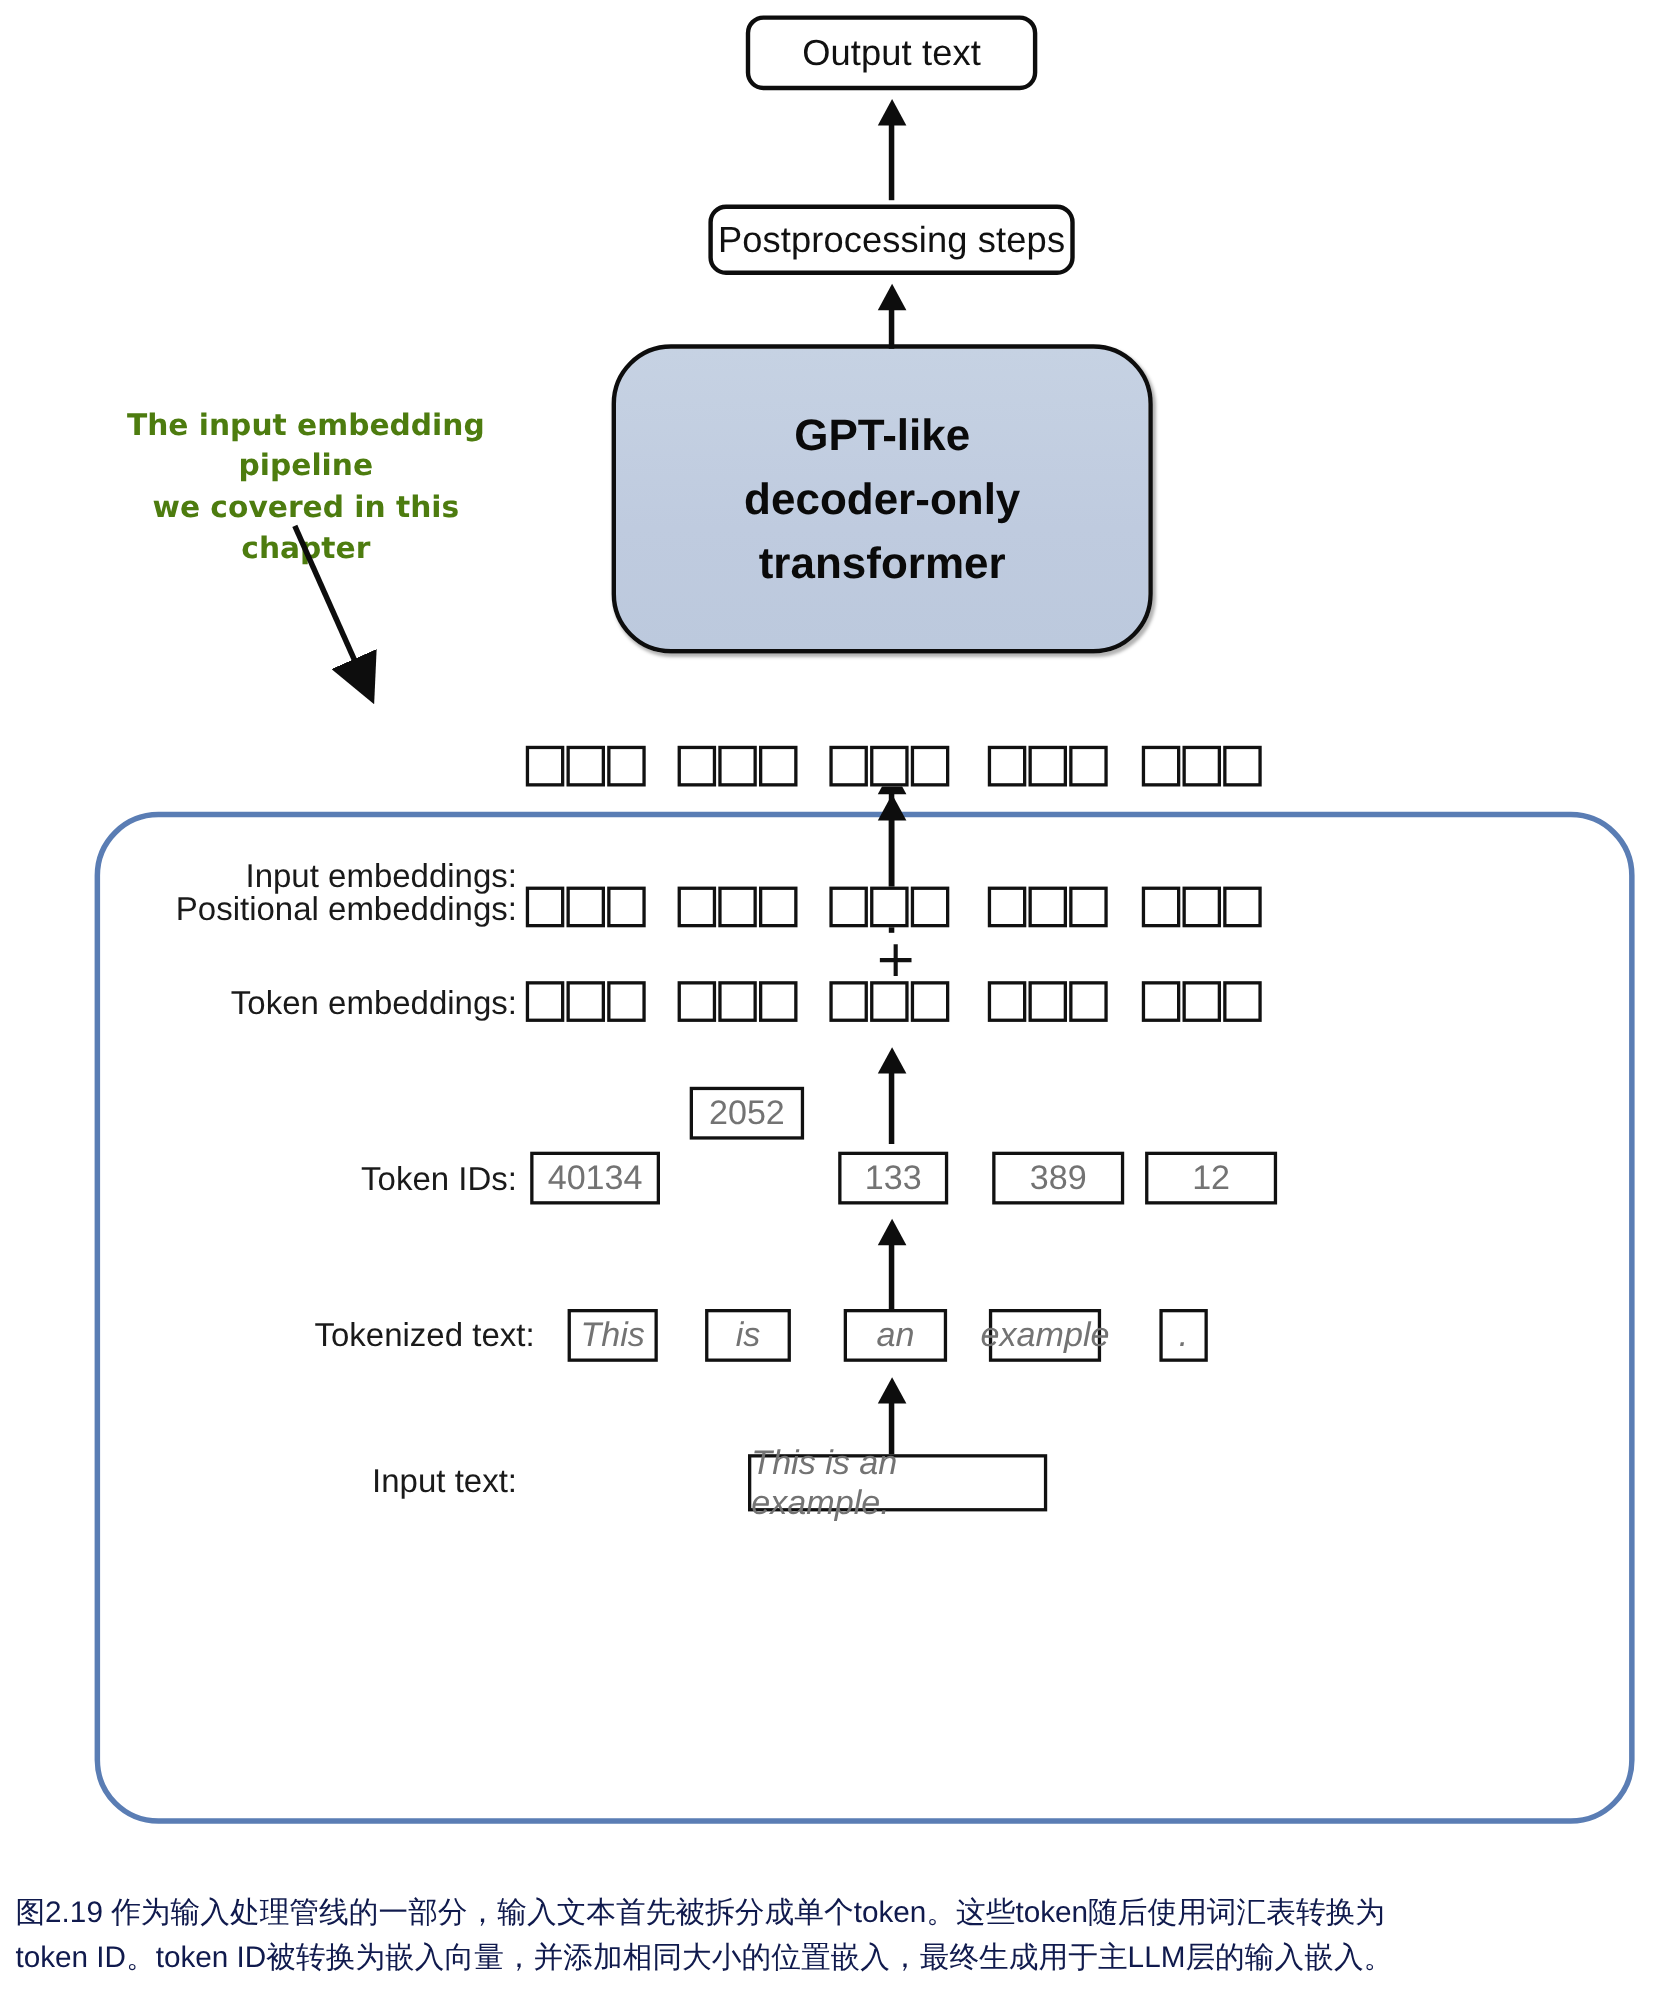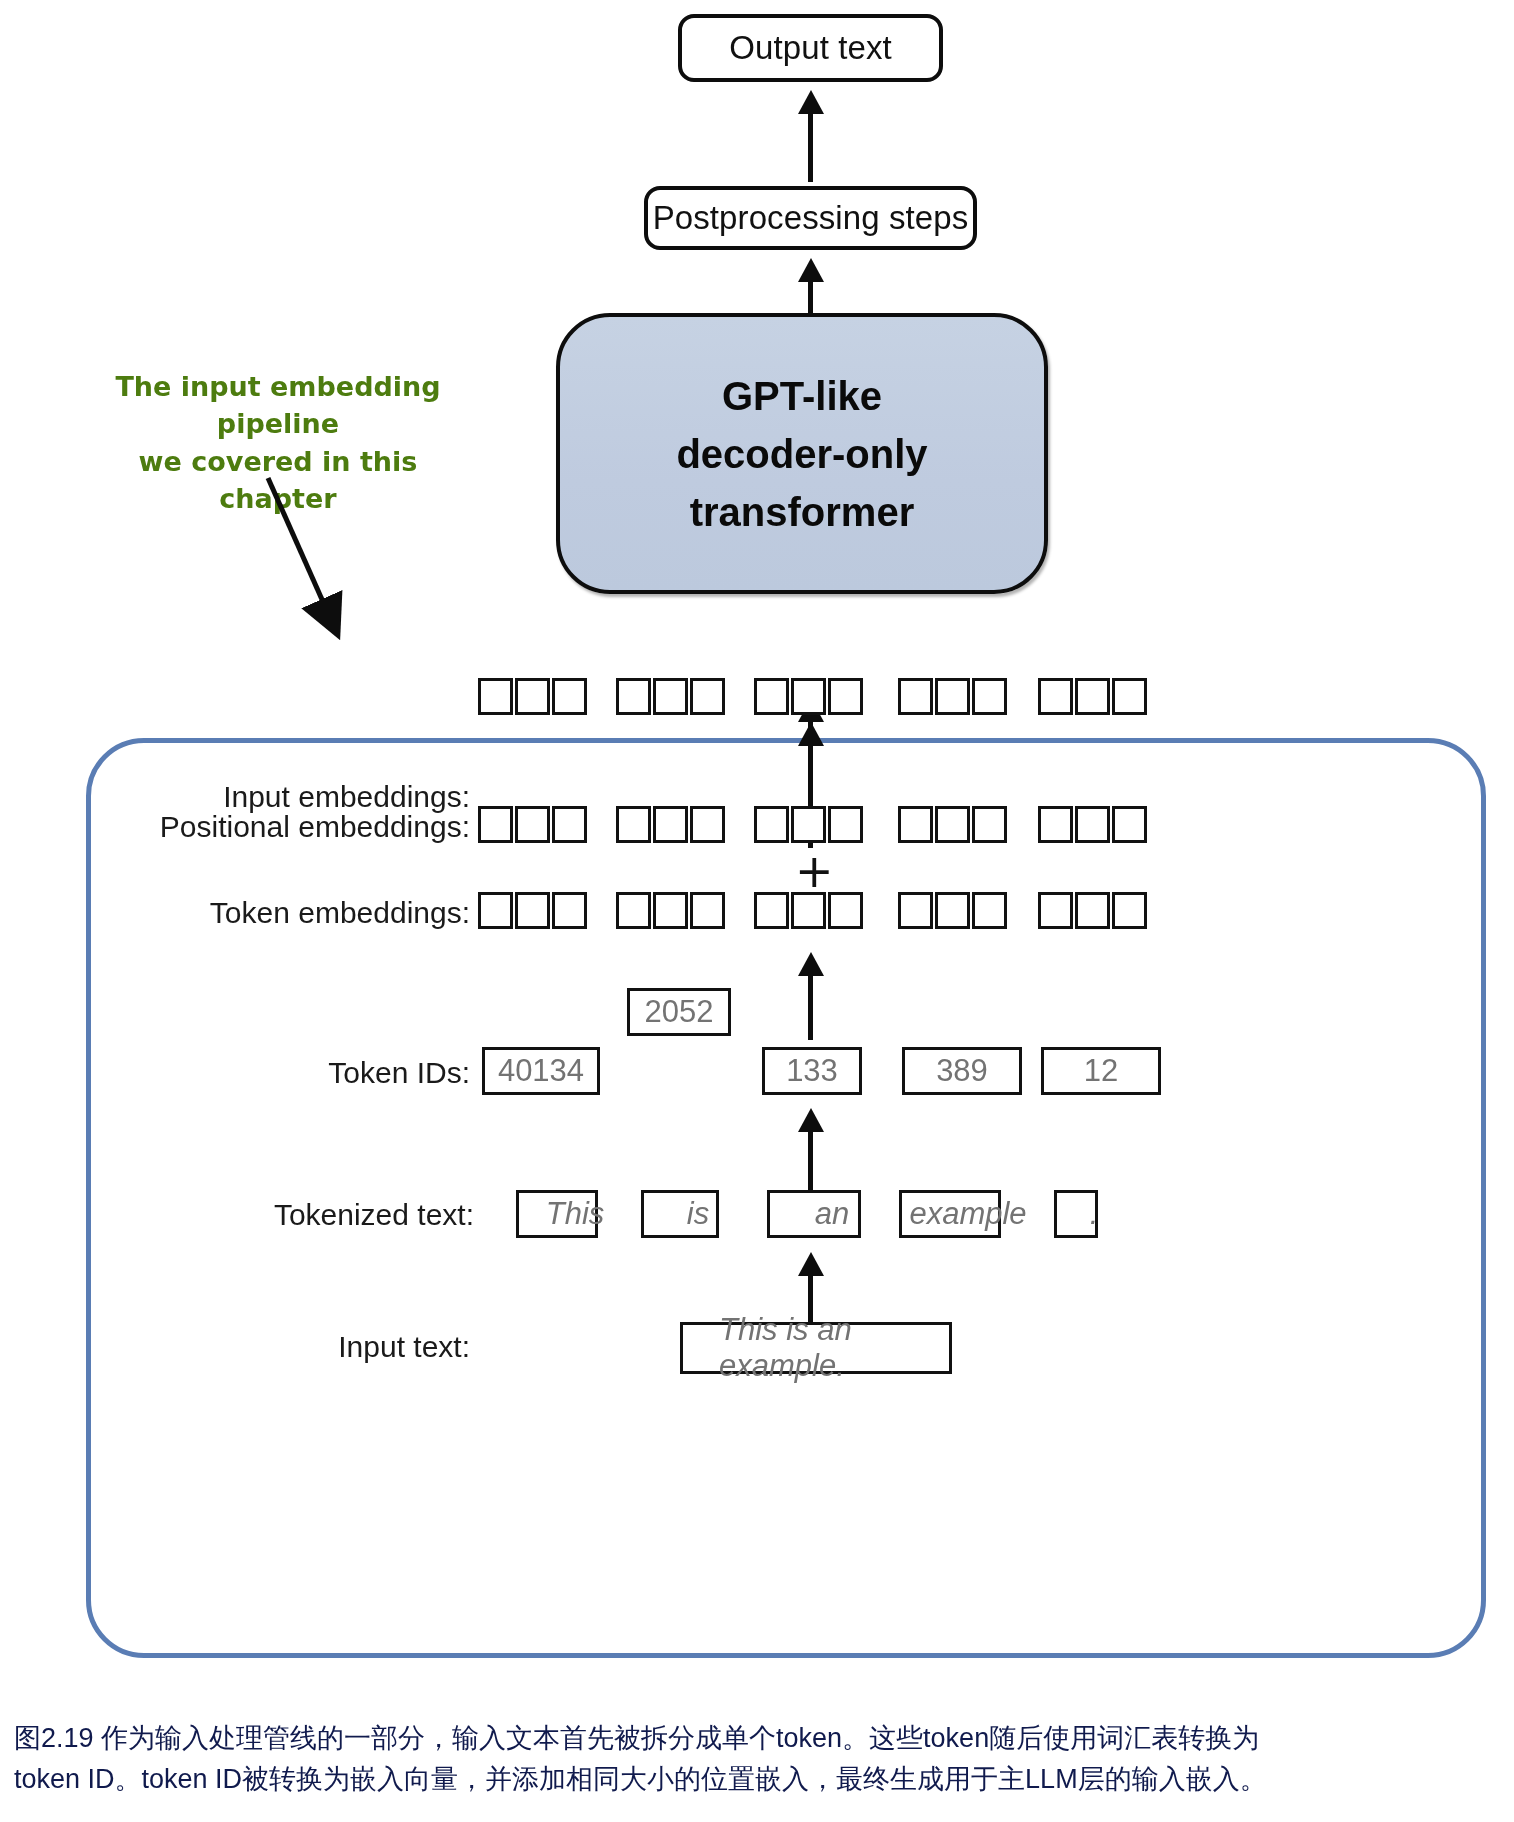--- a/index.html
+++ b/index.html
@@ -106,21 +106,21 @@
 
   
   .val-box {
     position: absolute;
     border: 3px solid #111;
     background: #fff;
     display: flex; align-items: center; justify-content: center;
     font-size: 31px;
     color: #737373;
   }
-  .val-box.italic { font-style: italic; padding-left: 36px; }
+  .val-box.italic { font-style: italic; }
 
   
   #annotation {
     position: absolute;
     left: 88px; top: 368px; width: 380px;
     text-align: center;
     font-family: "DejaVu Sans", sans-serif;
     font-weight: bold;
     font-size: 27px;
     line-height: 1.38;
@@ -274,21 +274,21 @@
   <div class="row-label" style="left:200px; top:1056px; width:270px;">Token IDs:</div>
 
   <div class="val-box" style="left:482px; top:1047px; width:118px; height:48px;">40134</div>
   <div class="val-box" style="left:627px; top:988px; width:104px; height:48px;">2052</div>
   <div class="val-box" style="left:762px; top:1047px; width:100px; height:48px;">133</div>
   <div class="val-box" style="left:902px; top:1047px; width:120px; height:48px;">389</div>
   <div class="val-box" style="left:1041px; top:1047px; width:120px; height:48px;">12</div>
 
   <div class="arrow-up" style="left:808px; top:1128px; height:70px;"></div>
 
-  <div class="row-label" style="left:164px; top:1198px; width:310px;text-align:right;">Tokenized text:</div>
+  <div class="row-label" style="left:176px; top:1198px; width:310px;text-align:right;">Tokenized text:</div>
 
   <div class="val-box italic" style="left:516px; top:1190px; width:82px; height:48px;">This</div>
   <div class="val-box italic" style="left:641px; top:1190px; width:78px; height:48px;">is</div>
   <div class="val-box italic" style="left:767px; top:1190px; width:94px; height:48px;">an</div>
   <div class="val-box italic" style="left:899px; top:1190px; width:102px; height:48px;">example</div>
   <div class="val-box italic" style="left:1054px; top:1190px; width:44px; height:48px;">.</div>
 
   <div class="arrow-up" style="left:808px; top:1272px; height:66px;"></div>
 
   <div class="row-label" style="left:210px; top:1330px; width:260px;">Input text:</div>

